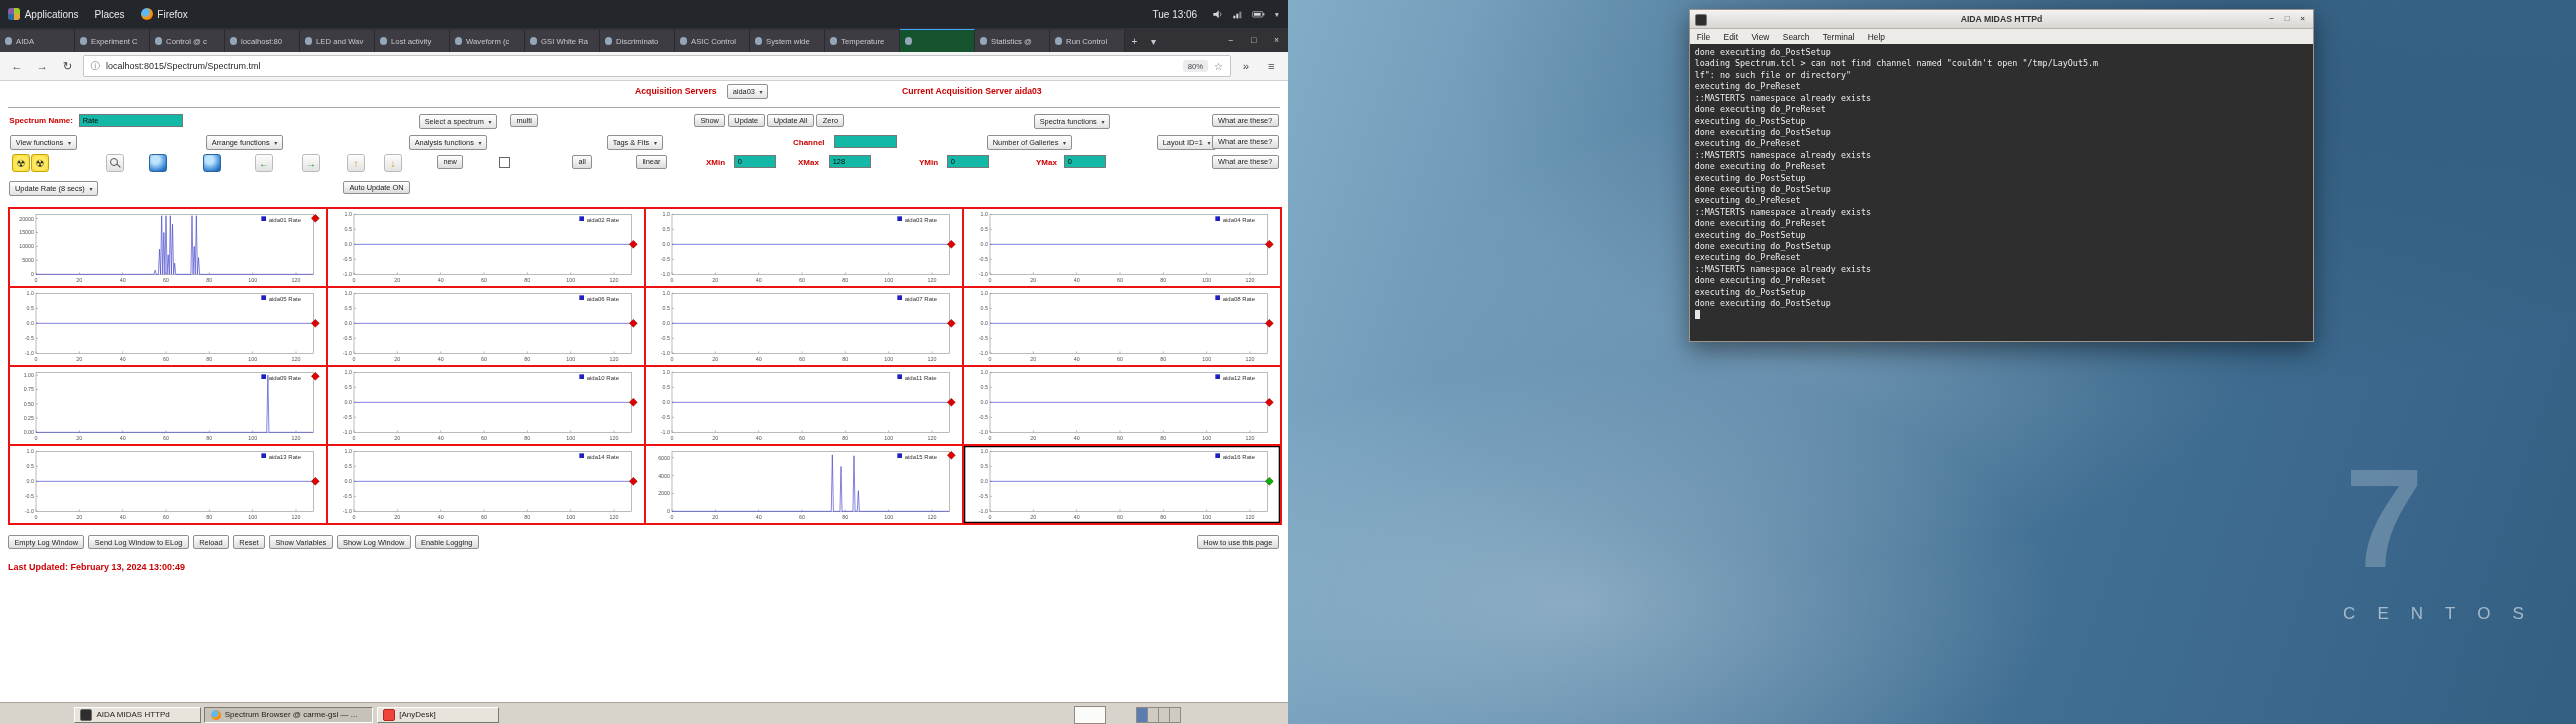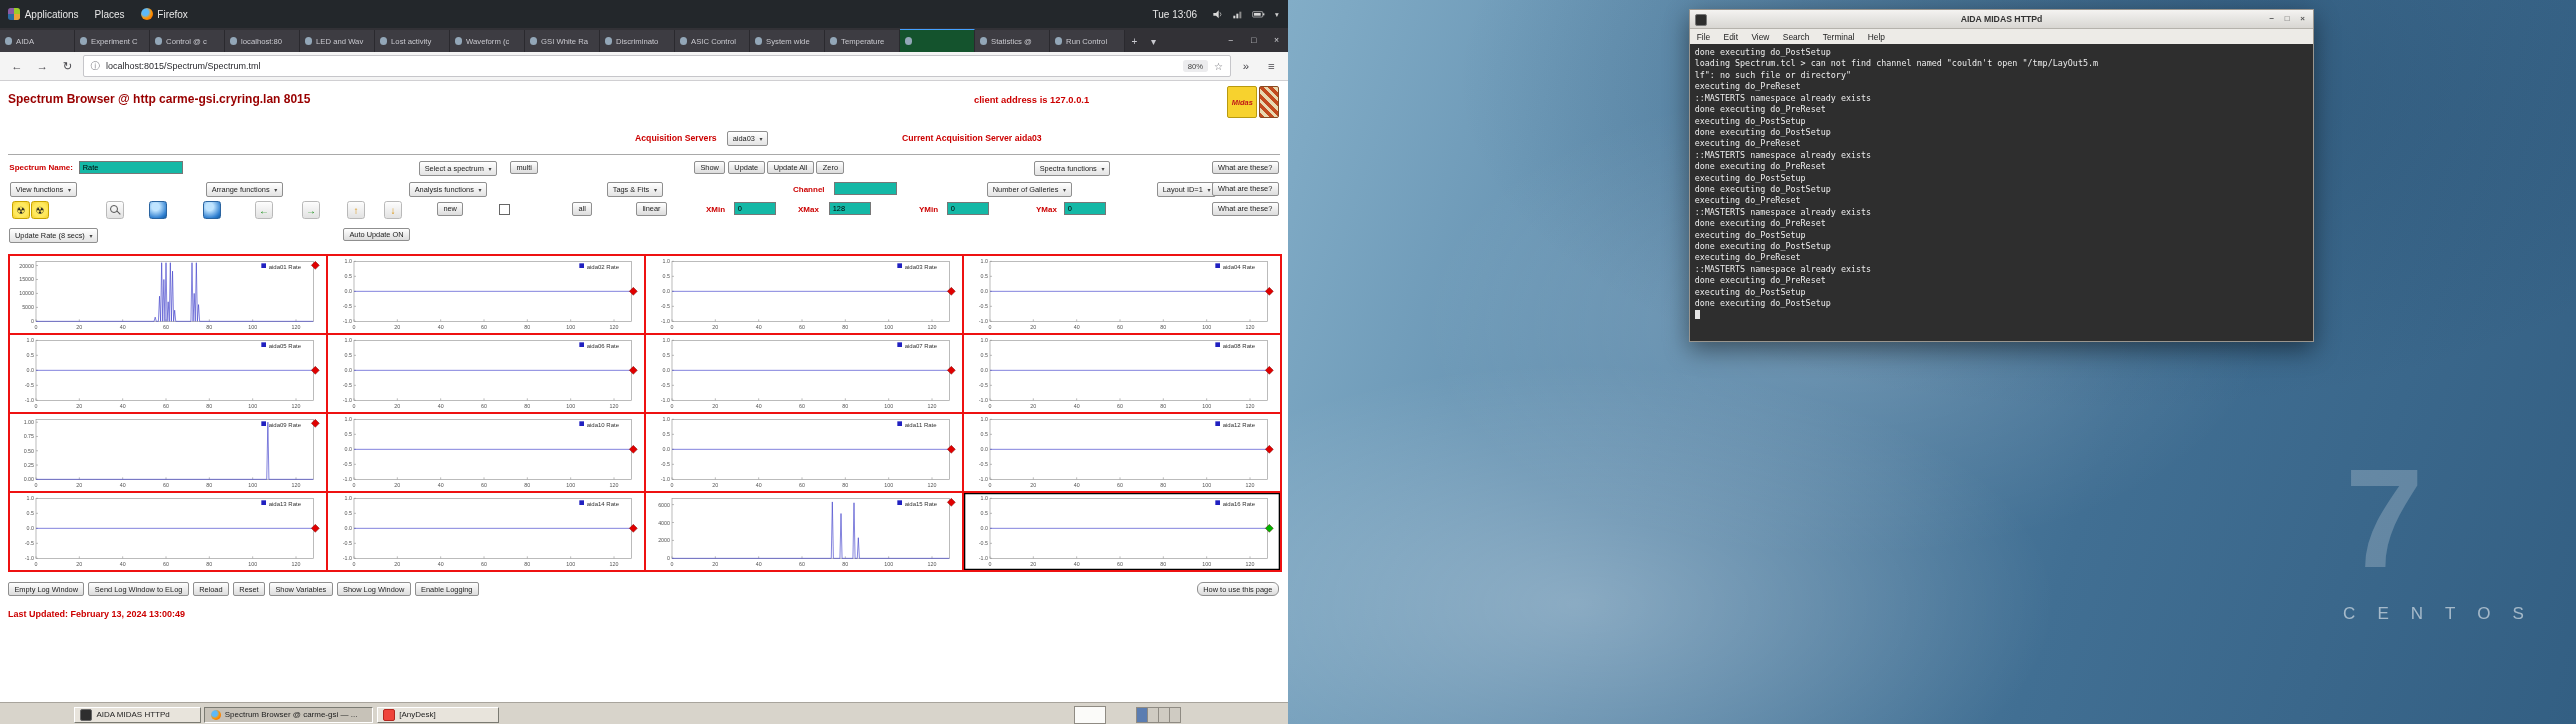--- a/index.html
+++ b/index.html
@@ -105,21 +105,21 @@
   #chart-grid{margin-top:6.7px;width:1272px;display:grid;grid-template-columns:repeat(4,1fr);
     border:0.7px solid #ee1111;background:#fff;}
   .cell{border:0.7px solid #ee1111;height:79px;background:#fff;box-sizing:border-box;
     display:flex;align-items:center;justify-content:center;}
   .cell.selected{box-shadow:inset 0 0 0 1.3px #000;}
   .tick{font:8px "Liberation Sans",sans-serif;fill:#555;}
   .leg{font:9px "Liberation Sans",sans-serif;fill:#333;}
 
   .pg-fbuttons{position:relative;height:19px;margin-top:10.7px;}
   #footer-buttons{position:absolute;left:0;top:0;display:flex;gap:4px;}
-  .howto{position:absolute;right:1.3px;top:0;border-radius:6px;}
+  .howto{position:absolute;right:1.3px;top:0;}
   .last-updated{text-align:left;color:#cc0000;font-weight:bold;font-size:9px;margin:8px 2.7px 0 0;}
   .home{margin-top:14.8px;}
   .home a{color:#0000cc;text-decoration:underline;font-size:8.7px;}
 
   
   #taskbar{position:absolute;left:0;top:702px;width:1288px;height:23px;background:#d8d4cb;
     border-top:0.7px solid #a8a49c;display:flex;align-items:center;z-index:40;}
   #taskbuttons{display:flex;gap:3.4px;margin-left:74px;}
   .tbtn{height:16px;display:flex;align-items:center;gap:4px;padding:0 5.4px;font-size:8px;
     background:#e8e4dc;border:0.7px solid;border-color:#fff #7a7a72 #7a7a72 #fff;
@@ -288,28 +288,20 @@
         <span class="url-info">ⓘ</span>
         <span class="url-text">localhost:8015/Spectrum/Spectrum.tml</span>
         <span class="zoom-chip">80%</span>
         <span class="url-star">☆</span>
       </div>
       <span class="navbtn">»</span>
       <span class="navbtn">≡</span>
     </div>
 
     <div id="page">
-      <div class="pg-header">
-        <div class="pg-title">Spectrum Browser @ http carme-gsi.cryring.lan 8015</div>
-        <div class="client-addr">client address is 127.0.0.1</div>
-        <div class="midas-logo-wrap">
-          <div class="midas-box1">Midas</div>
-          <div class="midas-box2"></div>
-        </div>
-      </div>
       <div class="acq-row">
         <span class="acq-label">Acquisition Servers</span>
         <span class="sel acq-sel">
           <span>aida03</span>
           <span class="sc">▾</span>
         </span>
         <span class="acq-current">Current Acquisition Server aida03</span>
       </div>
       <hr class="sep">
 

